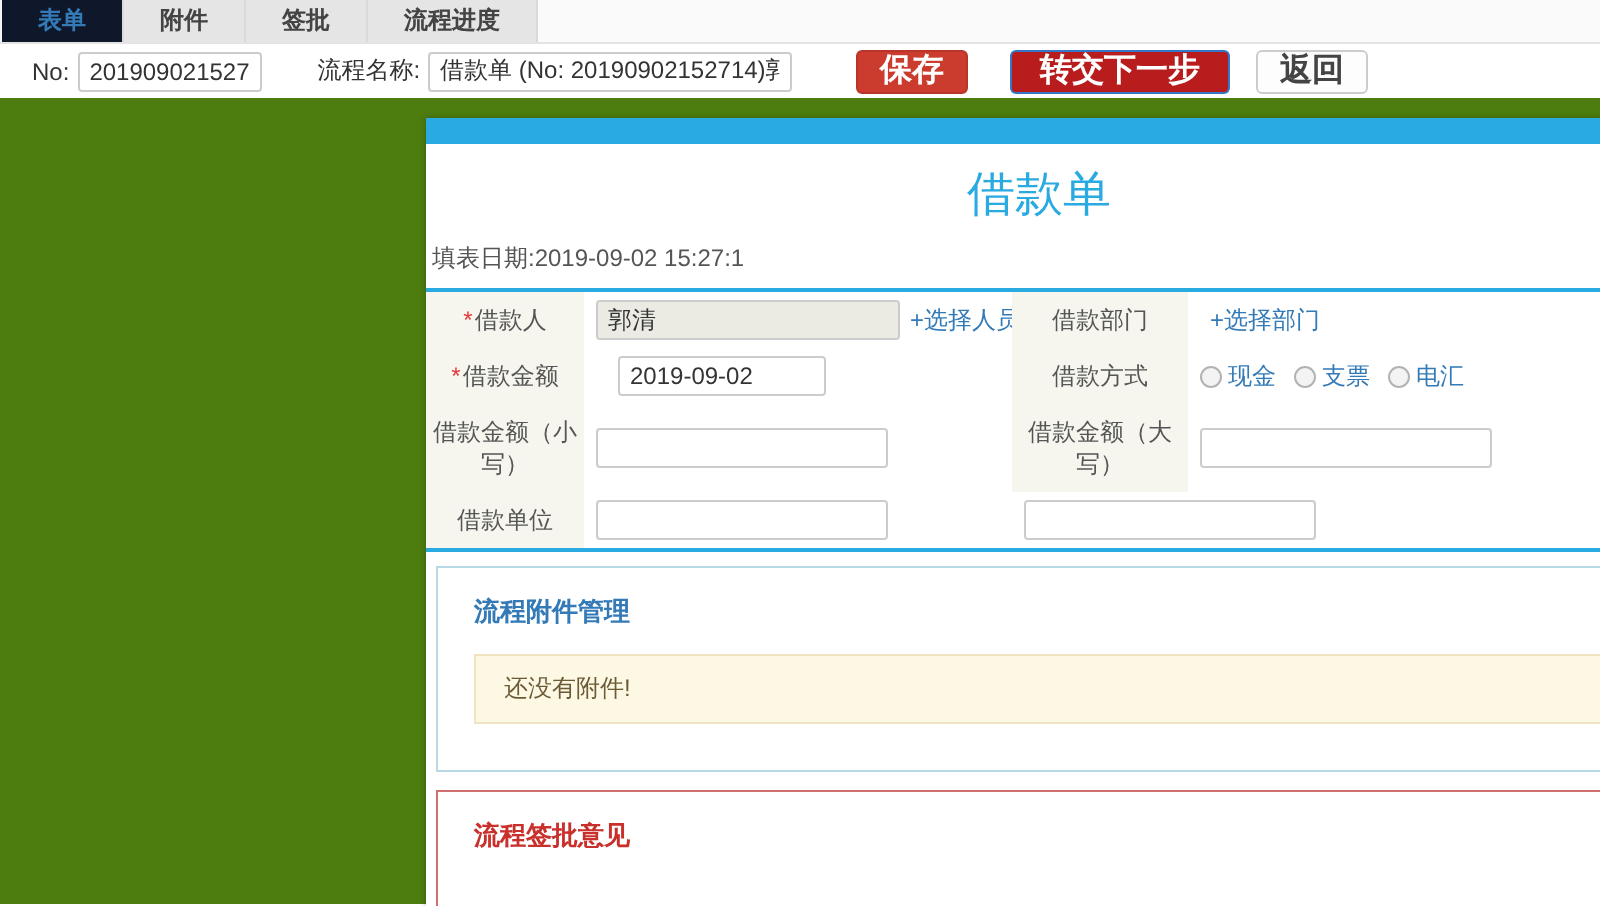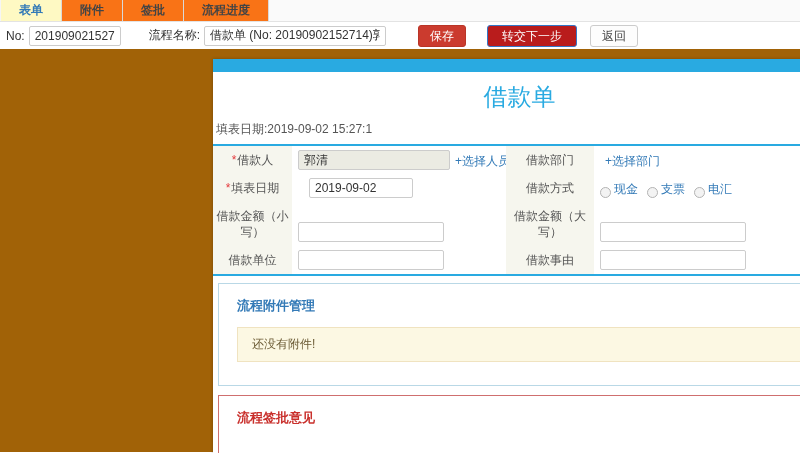--- a/index.html
+++ b/index.html
@@ -1,53 +1,53 @@
 <!DOCTYPE html>
 <html><head>
 <meta charset="utf-8">
 <style>
   * { margin:0; padding:0; box-sizing:border-box; }
   html,body { width:800px; height:453px; overflow:hidden; }
   body { font-family:"Liberation Sans","DejaVu Sans",sans-serif; font-size:12px; color:#333; background:#fff; }
 
   
   .tabbar { height:22px; background:#fafafa; border-bottom:1px solid #e3e3e3; display:flex; }
-  .tab { padding:0 18px; line-height:21px; font-weight:bold; color:#444; background:#f97316;
+  .tab { padding:0 18px; line-height:21px; font-weight:bold; color:#444; background:#e5e5e5;
          border-right:1px solid #d9d9d9; cursor:pointer; }
   .tab:first-child { border-left:1px solid #f5f5f5; }
-  .tab.active { background:#fef9c3; color:#337ab7; }
+  .tab.active { background:#0f172a; color:#337ab7; }
   .tabbar .filler { flex:1; background:#fafafa; }
 
   
-  .cmdbar { height:27px; background:#fff; display:flex; align-items:center; padding-left:6px; }
+  .cmdbar { height:27px; background:#fff; display:flex; align-items:center; padding-left:16px; }
   .cmdbar label { color:#333; margin-right:4px; }
   .inp { height:20px; border:1px solid #ccc; border-radius:2px; font-size:12px; padding:0 5px;
          font-family:"Liberation Sans","DejaVu Sans",sans-serif; color:#333; }
   .no-input { width:92px; }
   .name-input { width:182px; }
-  .btn { display:inline-block; border:1px solid transparent; border-radius:3px; font-size:12px;
-         font-weight:normal; padding:3px 11px; cursor:pointer; line-height:14px; }
+  .btn { display:inline-block; border:1px solid transparent; border-radius:3px; font-size:16px;
+         font-weight:bold; padding:3px 11px; cursor:pointer; line-height:14px; }
   .btn-save { background:#cb3b2e; border-color:#b93527; color:#fff; margin-left:32px; }
   .btn-next { background:#b91c1c; border-color:#3577c7; color:#fff; margin-left:21px; padding:3px 14px; }
   .btn-back { background:#fdfdfd; border-color:#ccc; color:#444; margin-left:13px; }
 
   
-  .main { position:relative; height:403px; background:#a16207;padding-left:27px; }
+  .main { position:relative; height:403px; background:#4d7c0f;padding-left:27px; }
   .panel { position:absolute; left:213px; top:10px; width:613px; min-height:500px; background:#fff;
            box-shadow:0 0 3px rgba(0,0,0,.25); }
   .bluebar { height:13px; background:#29aae1; }
   .doc-title { text-align:center; color:#29aae1; font-size:24px; padding:9px 0 6px; }
   .meta-row { display:flex; justify-content:space-between; color:#555; padding:2px 26px 6px 3px; }
   .blue-line { height:2px; background:#29aae1; }
 
   
   .form-grid { display:grid; grid-template-columns:79px 214px 88px 1fr; }
   .lbl { background:#f6f6ee; color:#555; display:flex; align-items:center; justify-content:center;
          text-align:center; padding:6px 3px; line-height:16px; }
-  .fld { display:flex; align-items:flex-end; padding:4px 6px; background:#fff; }
+  .fld { display:flex; align-items:center; padding:4px 6px; background:#fff; }
   .req { color:#e4393c; margin-right:1px; }
   .ro { background:#ebebe3; color:#333; width:152px; }
   .w-date { width:104px;margin-left:11px; } .w-amt { width:146px; }
   .link { color:#337ab7; text-decoration:none; margin-left:5px; cursor:pointer; white-space:nowrap; }
   .radio { width:11px; height:11px; border-radius:50%; border:1px solid #b3b3b3; background:#f3f3f3;
            display:inline-block; margin-right:3px; cursor:pointer; }
   .radio-lbl { color:#337ab7; margin-right:9px; cursor:pointer; }
 
   
   .section { margin:7px 5px 0 5px; background:#fff; border:1px solid #b9d8e6; padding:13px 18px 13px 18px; }
@@ -100,21 +100,21 @@
       </div>
       <div class="lbl">
         <span>借款部门</span>
       </div>
       <div class="fld">
         <a class="link">+选择部门</a>
       </div>
 
       <div class="lbl">
         <span class="req">*</span>
-        <span>填表日期</span>
+        <span>借款金额</span>
       </div>
       <div class="fld">
         <input class="inp w-date" value="2019-09-02" style="">
       </div>
       <div class="lbl">
         <span>借款方式</span>
       </div>
       <div class="fld">
         <span class="radio"></span>
         <span class="radio-lbl">现金</span>
@@ -136,23 +136,20 @@
       <div class="fld">
         <input class="inp w-amt" style="">
       </div>
 
       <div class="lbl">
         <span>借款单位</span>
       </div>
       <div class="fld">
         <input class="inp w-amt" style="">
       </div>
-      <div class="lbl">
-        <span>借款事由</span>
-      </div>
       <div class="fld">
         <input class="inp w-amt" style="">
       </div>
     </div>
 
     <div class="blue-line"></div>
 
     <div class="section">
       <div class="sec-head">流程附件管理</div>
       <div class="alert">还没有附件!</div>

